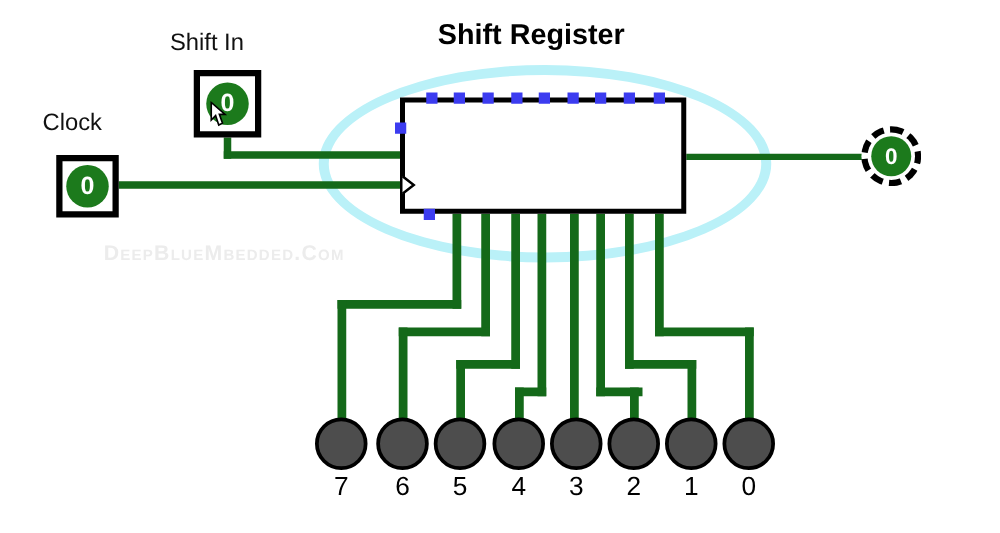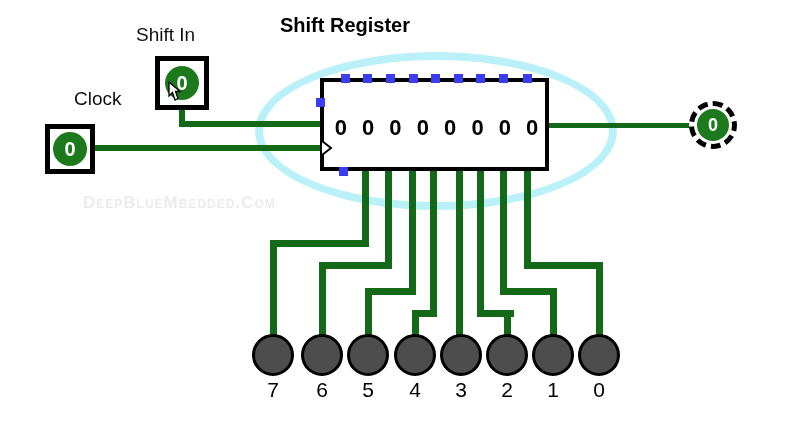--- a/index.html
+++ b/index.html
@@ -8,21 +8,21 @@
     font-family:"Liberation Sans",sans-serif;color:#000;
   }
   .abs{position:absolute;}
   
   #ellipse{
     left:255px;top:52px;width:362px;height:158px;
     border:8px solid #baf1f8;border-radius:50%;box-sizing:border-box;
   }
   
   .lbl{font-size:19px;color:#111;white-space:nowrap;}
-  #title{left:280px;top:14px;width:290px;font-size:20px;font-weight:bold;}
+  #title{left:280px;top:14px;width:290px;text-align:center;font-size:23px;font-weight:bold;}
   
   #regbox{
     left:320px;top:78px;width:229px;height:93px;background:#fff;
     border:4px solid #000;box-sizing:border-box;
   }
   #bits{
     left:330px;top:115px;width:215px;text-align:center;
     font-size:22px;font-weight:bold;letter-spacing:2px;word-spacing:5px;white-space:nowrap;
   }
   
@@ -98,21 +98,20 @@
 
   <div class="abs wire" style="left:500px;top:168px;width:7px;height:127px;"></div>
   <div class="abs wire" style="left:500px;top:288px;width:57px;height:7px;"></div>
   <div class="abs wire" style="left:550px;top:288px;width:7px;height:50px;"></div>
 
   <div class="abs wire" style="left:524px;top:168px;width:7px;height:101px;"></div>
   <div class="abs wire" style="left:524px;top:262px;width:79px;height:7px;"></div>
   <div class="abs wire" style="left:596px;top:262px;width:7px;height:76px;"></div>
 
   <div class="abs" id="regbox"></div>
-  <div class="abs" id="bits">0 0 0 0 0 0 0 0</div>
 
   <svg class="abs" style="left:321px;top:140px;" width="12" height="16">
     <polyline points="1,1 10,8 1,15" fill="#fff" stroke="#000" stroke-width="2"></polyline>
   </svg>
 
   <div class="abs pin" style="left:341px;top:74px;"></div>
   <div class="abs pin" style="left:363px;top:74px;"></div>
   <div class="abs pin" style="left:386px;top:74px;"></div>
   <div class="abs pin" style="left:409px;top:74px;"></div>
   <div class="abs pin" style="left:431px;top:74px;"></div>
@@ -125,21 +124,21 @@
   <div class="abs pin" style="left:339px;top:167px;"></div>
 
   <div class="abs lbl" style="left:136px;top:24px;">Shift In</div>
   <div class="abs ctrl" style="left:155px;top:56px;width:54px;height:54px;">
     <div class="ctrl-circle">0</div>
     <svg class="abs" style="left:6px;top:20px;" width="16" height="22">
       <path d="M3,1 L3,15 L6.5,11.5 L9,19 L12,17.5 L9.5,10.5 L14,10.5 Z" fill="#fff" stroke="#000" stroke-width="1.3"></path>
     </svg>
   </div>
 
-  <div class="abs lbl" style="left:34px;top:88px;margin-left:40px;">Clock</div>
+  <div class="abs lbl" style="left:34px;top:88px;">Clock</div>
   <div class="abs ctrl" style="left:45px;top:124px;width:50px;height:50px;">
     <div class="ctrl-circle">0</div>
   </div>
 
   <div class="abs" id="dataout-ind">
     <div class="ctrl-circle">0</div>
   </div>
 
   <div class="abs led" style="left:252px;top:334px;"></div>
   <div class="abs led" style="left:301px;top:334px;"></div>

